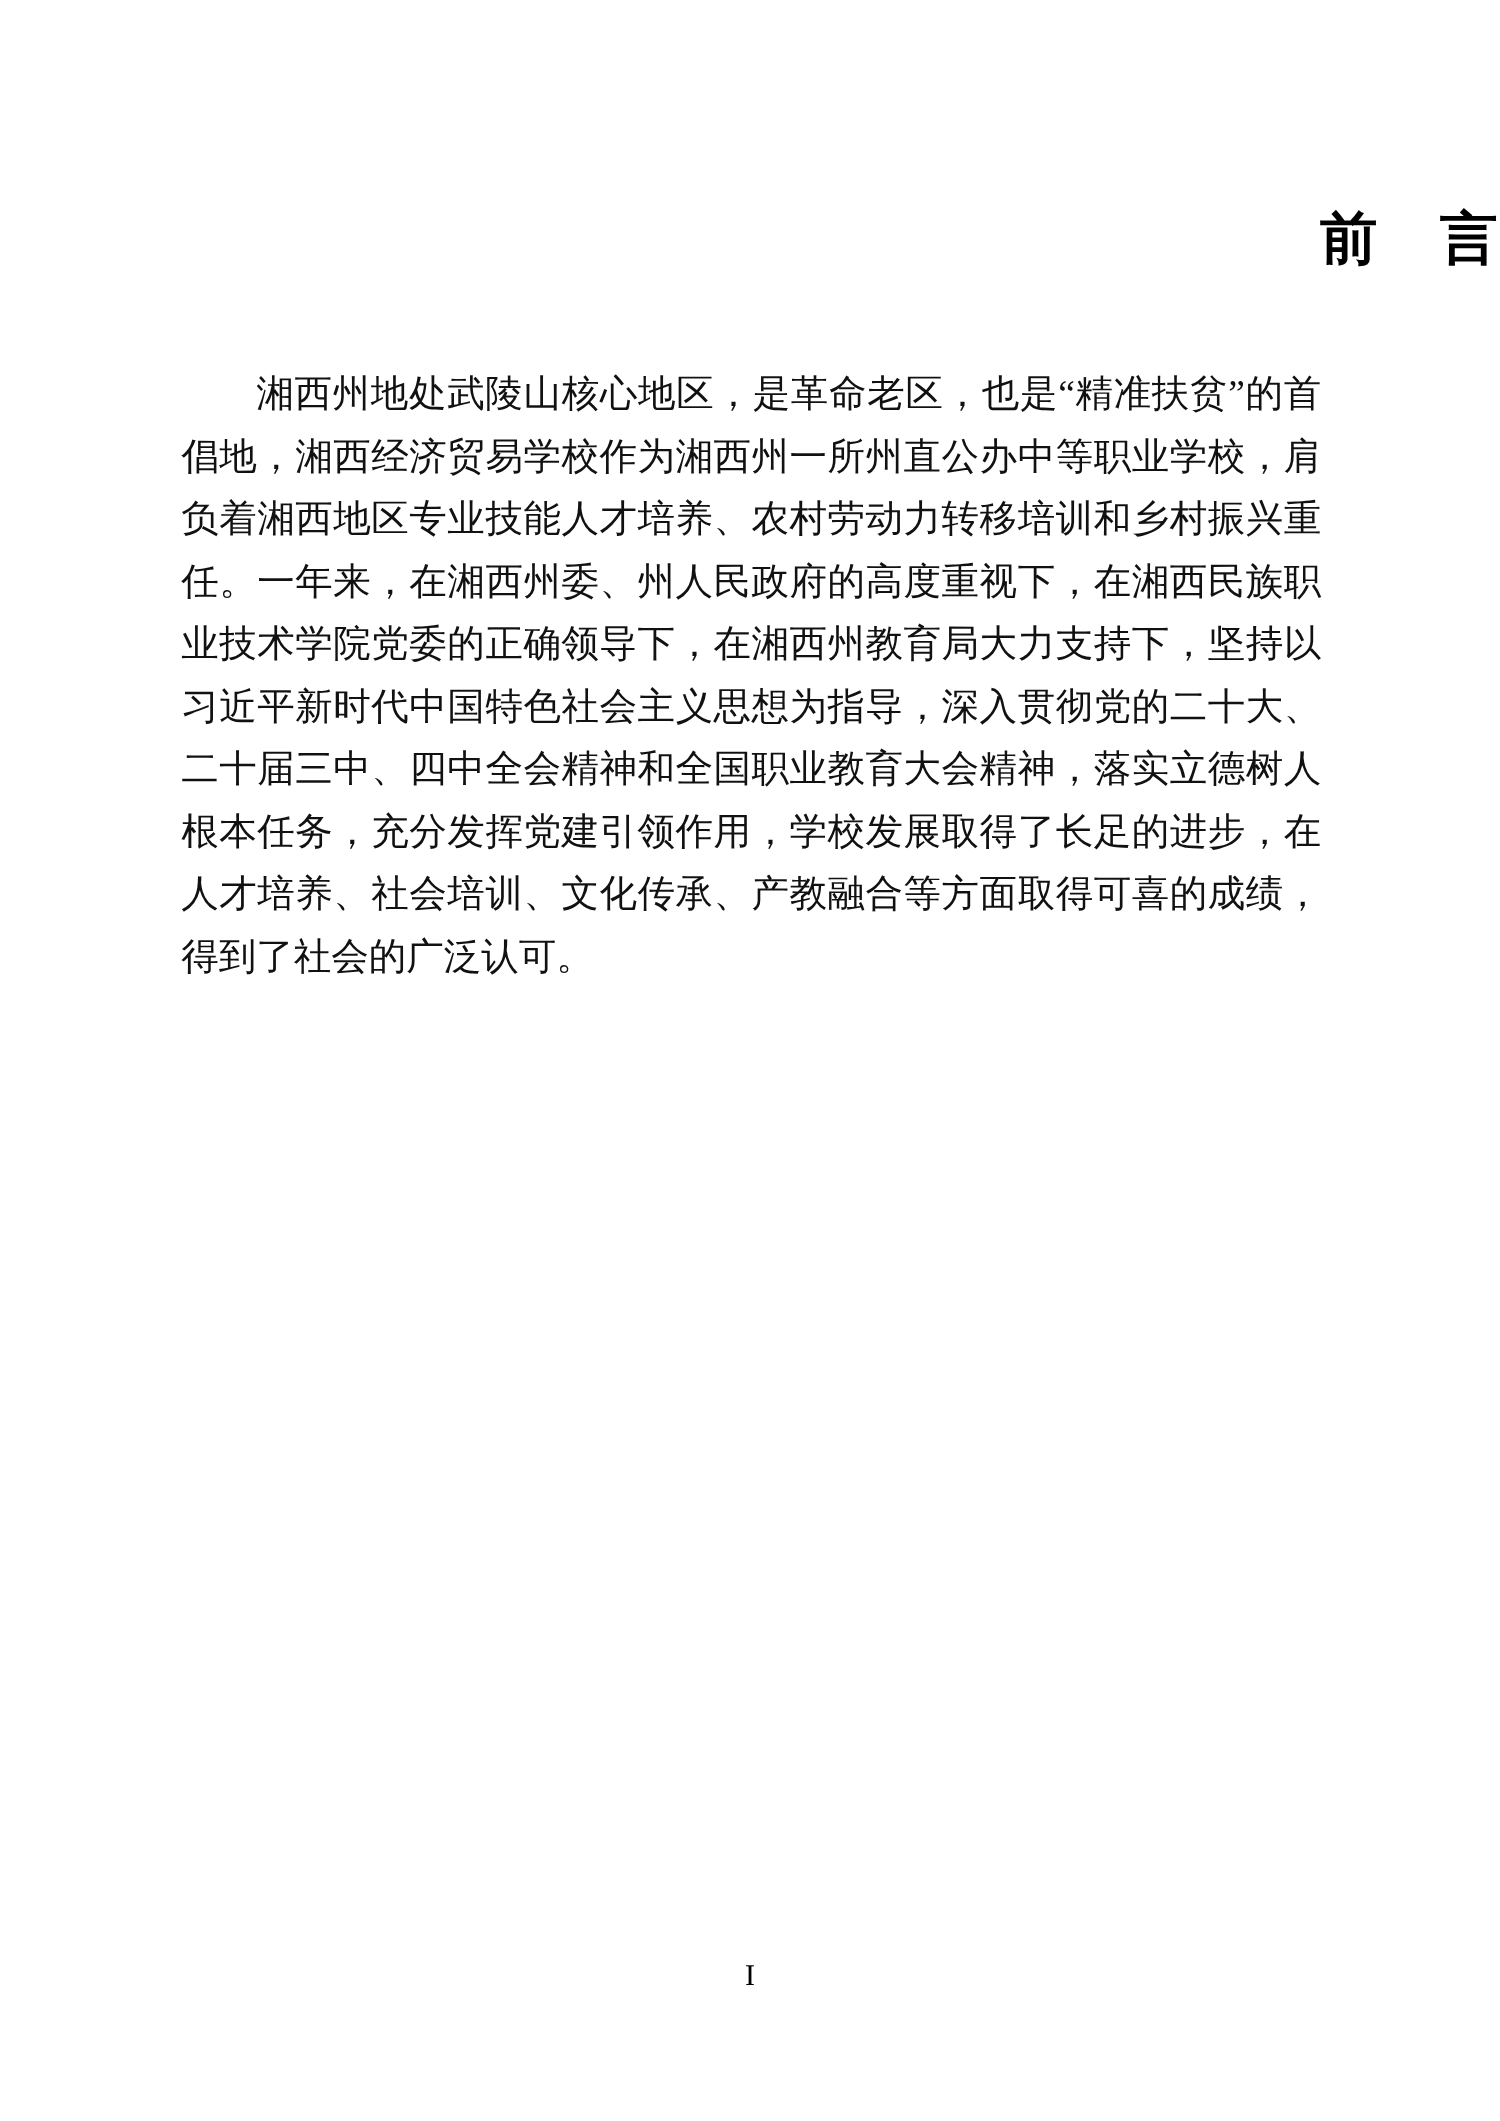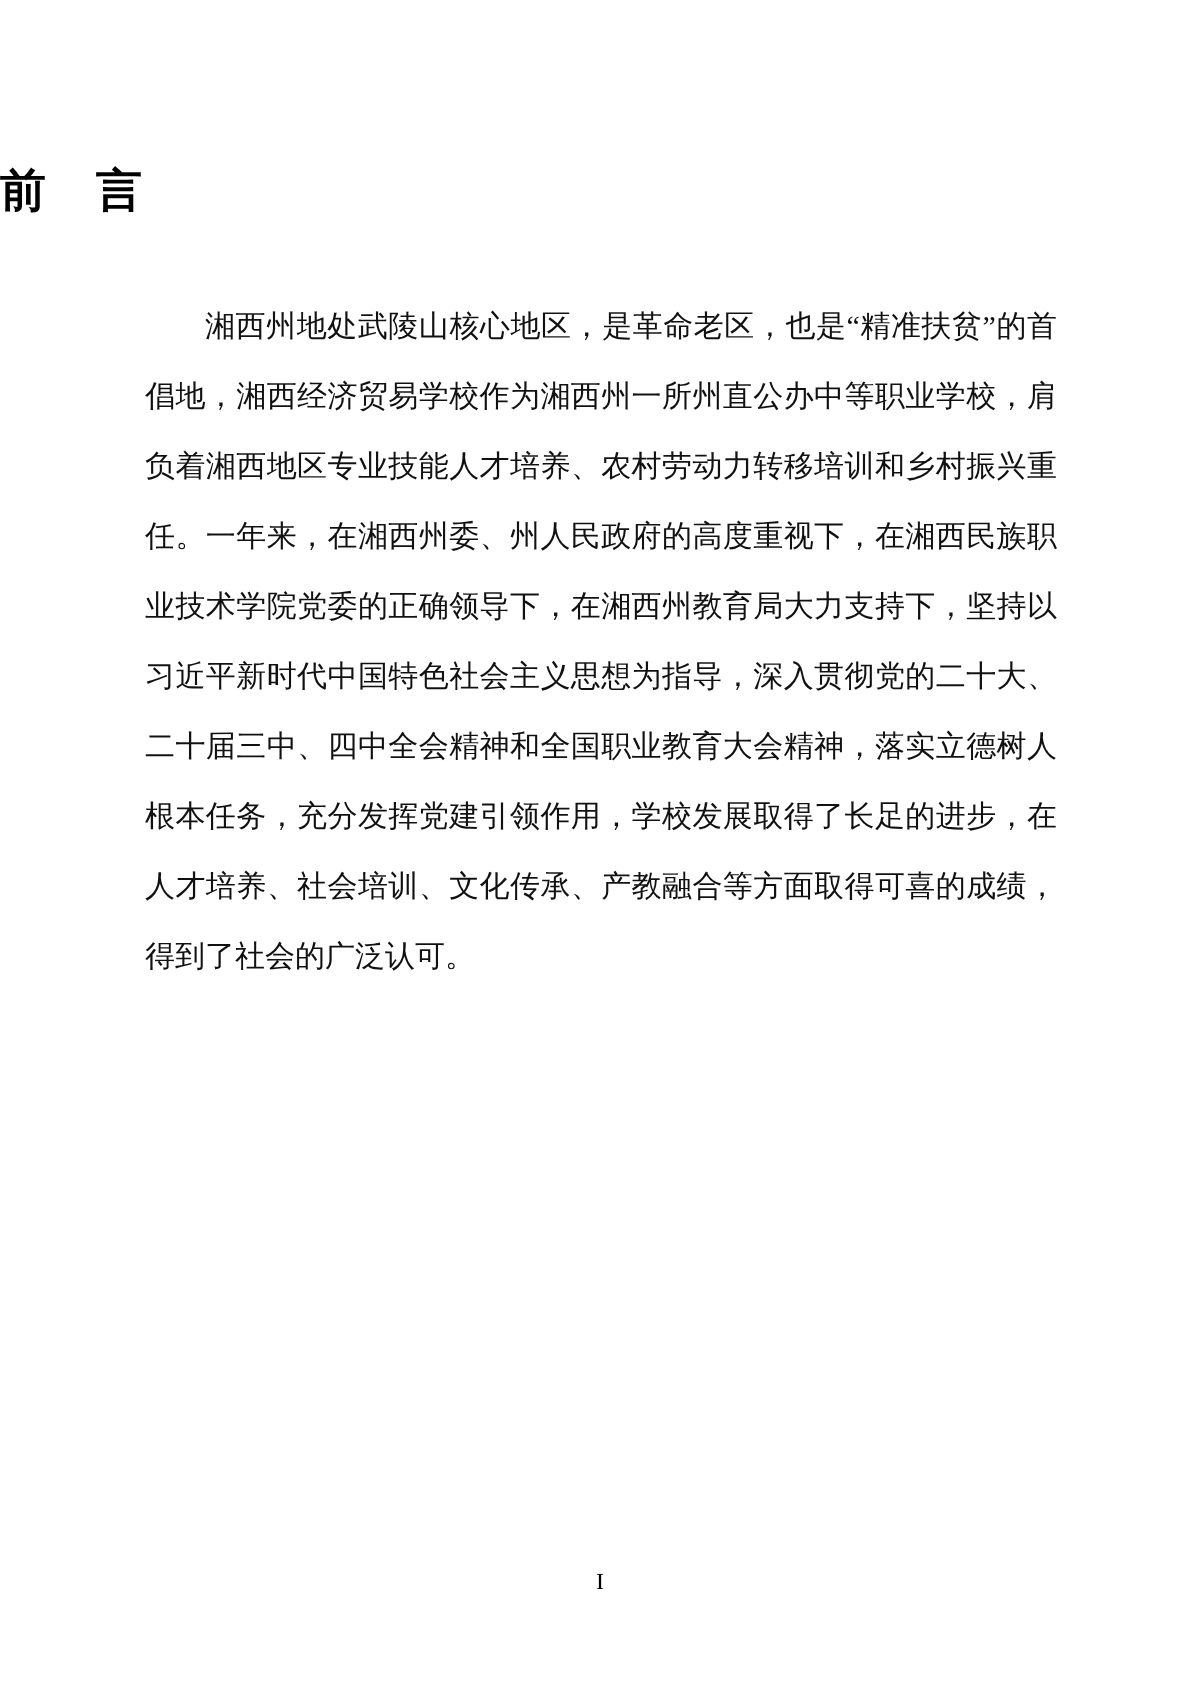--- a/index.html
+++ b/index.html
@@ -14,34 +14,34 @@
     background: #ffffff;
     overflow: hidden;
     font-family: "Liberation Serif", "DejaVu Serif", serif;
     color: #000000;
   }
   .doc-title {
     position: absolute;
     top: 160px;
     left: 0;
     width: 100%;
-    text-align: left;
+    text-align: right;
     font-size: 46px;
     font-weight: bold;
     letter-spacing: 2px;
     color: #000000;
     white-space: pre;
   }
   .doc-body {
     position: absolute;
     top: 291px;
     left: 145px;
     width: 912px;
     font-size: 30px;
-    line-height: 70px;
+    line-height: 50px;
     text-align: justify;
     text-justify: inter-ideograph;
     color: #111111;
   }
   .doc-body p {
     margin: 0;
     padding: 0;
     text-indent: 2em;
   }
   .page-number {

